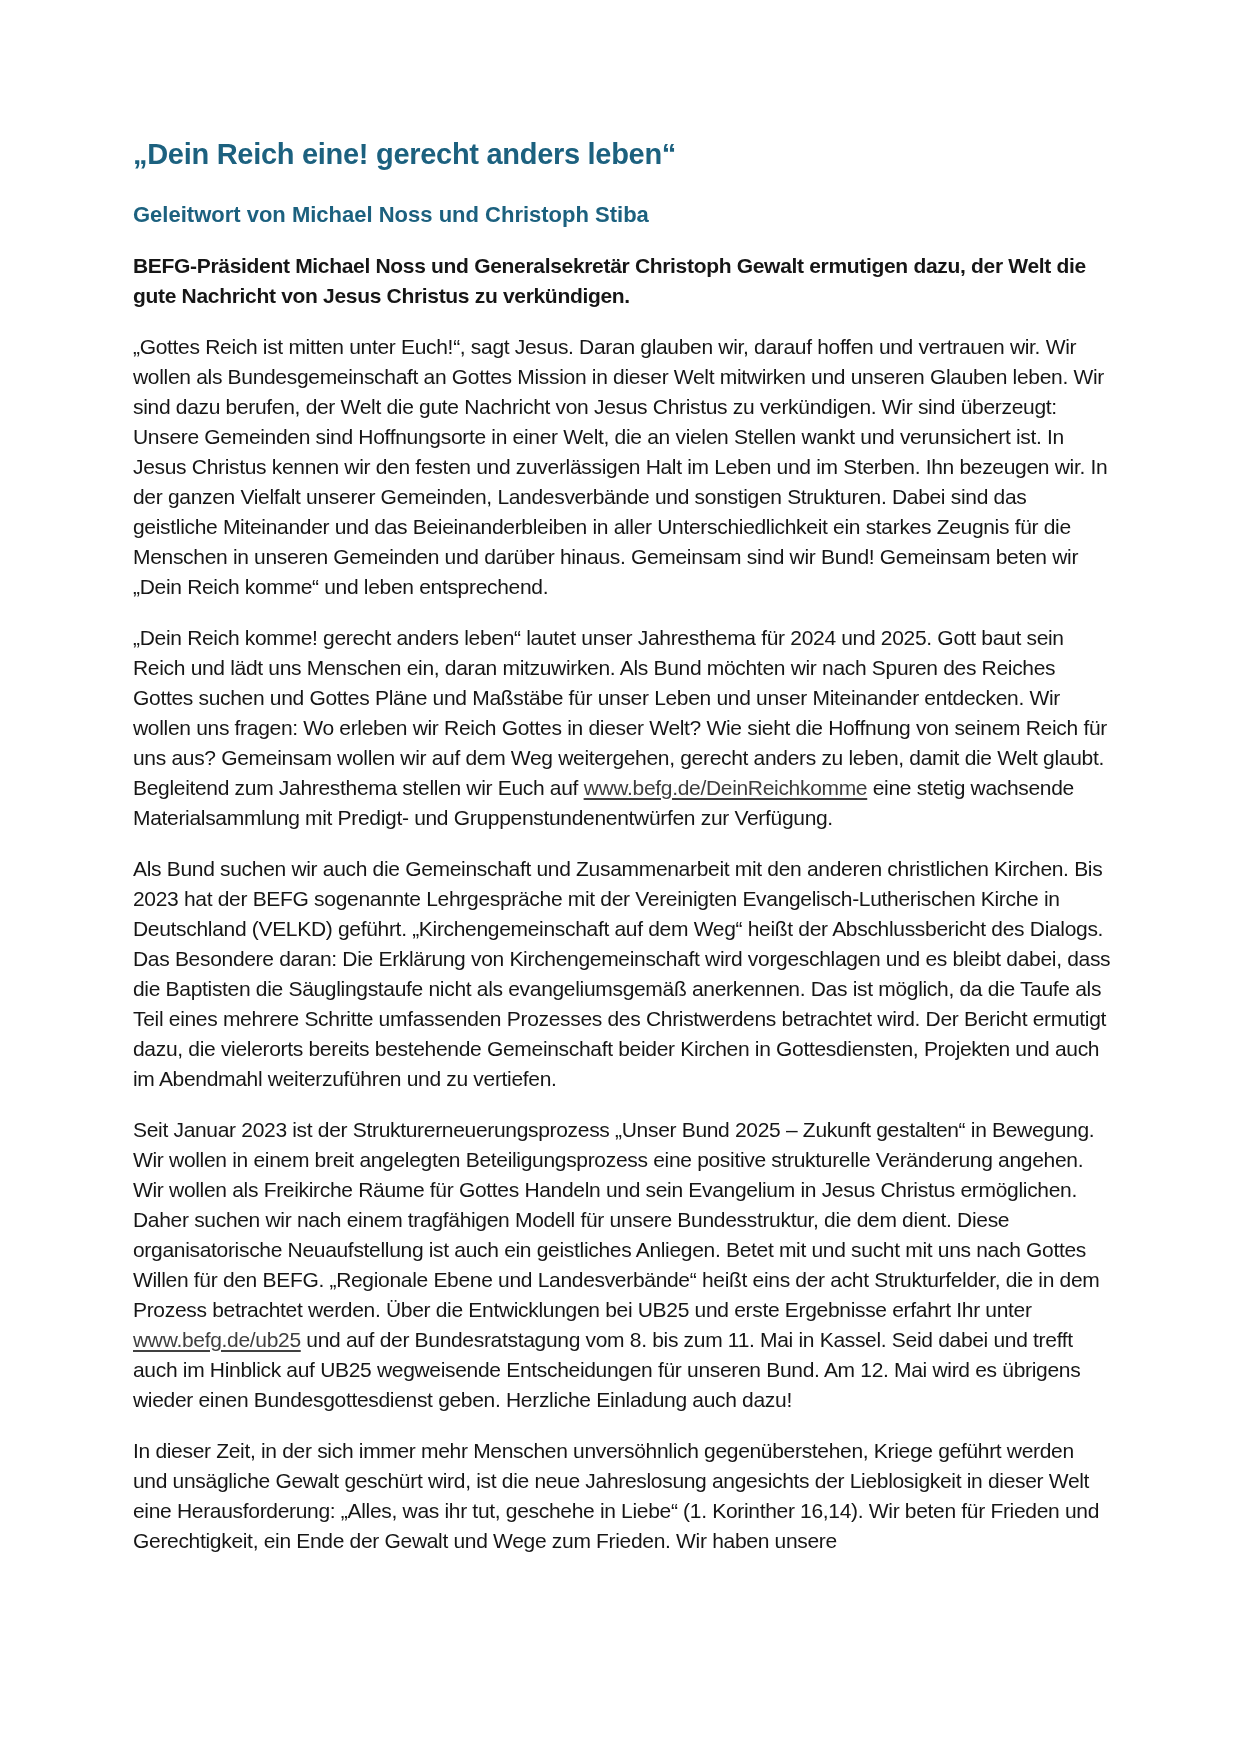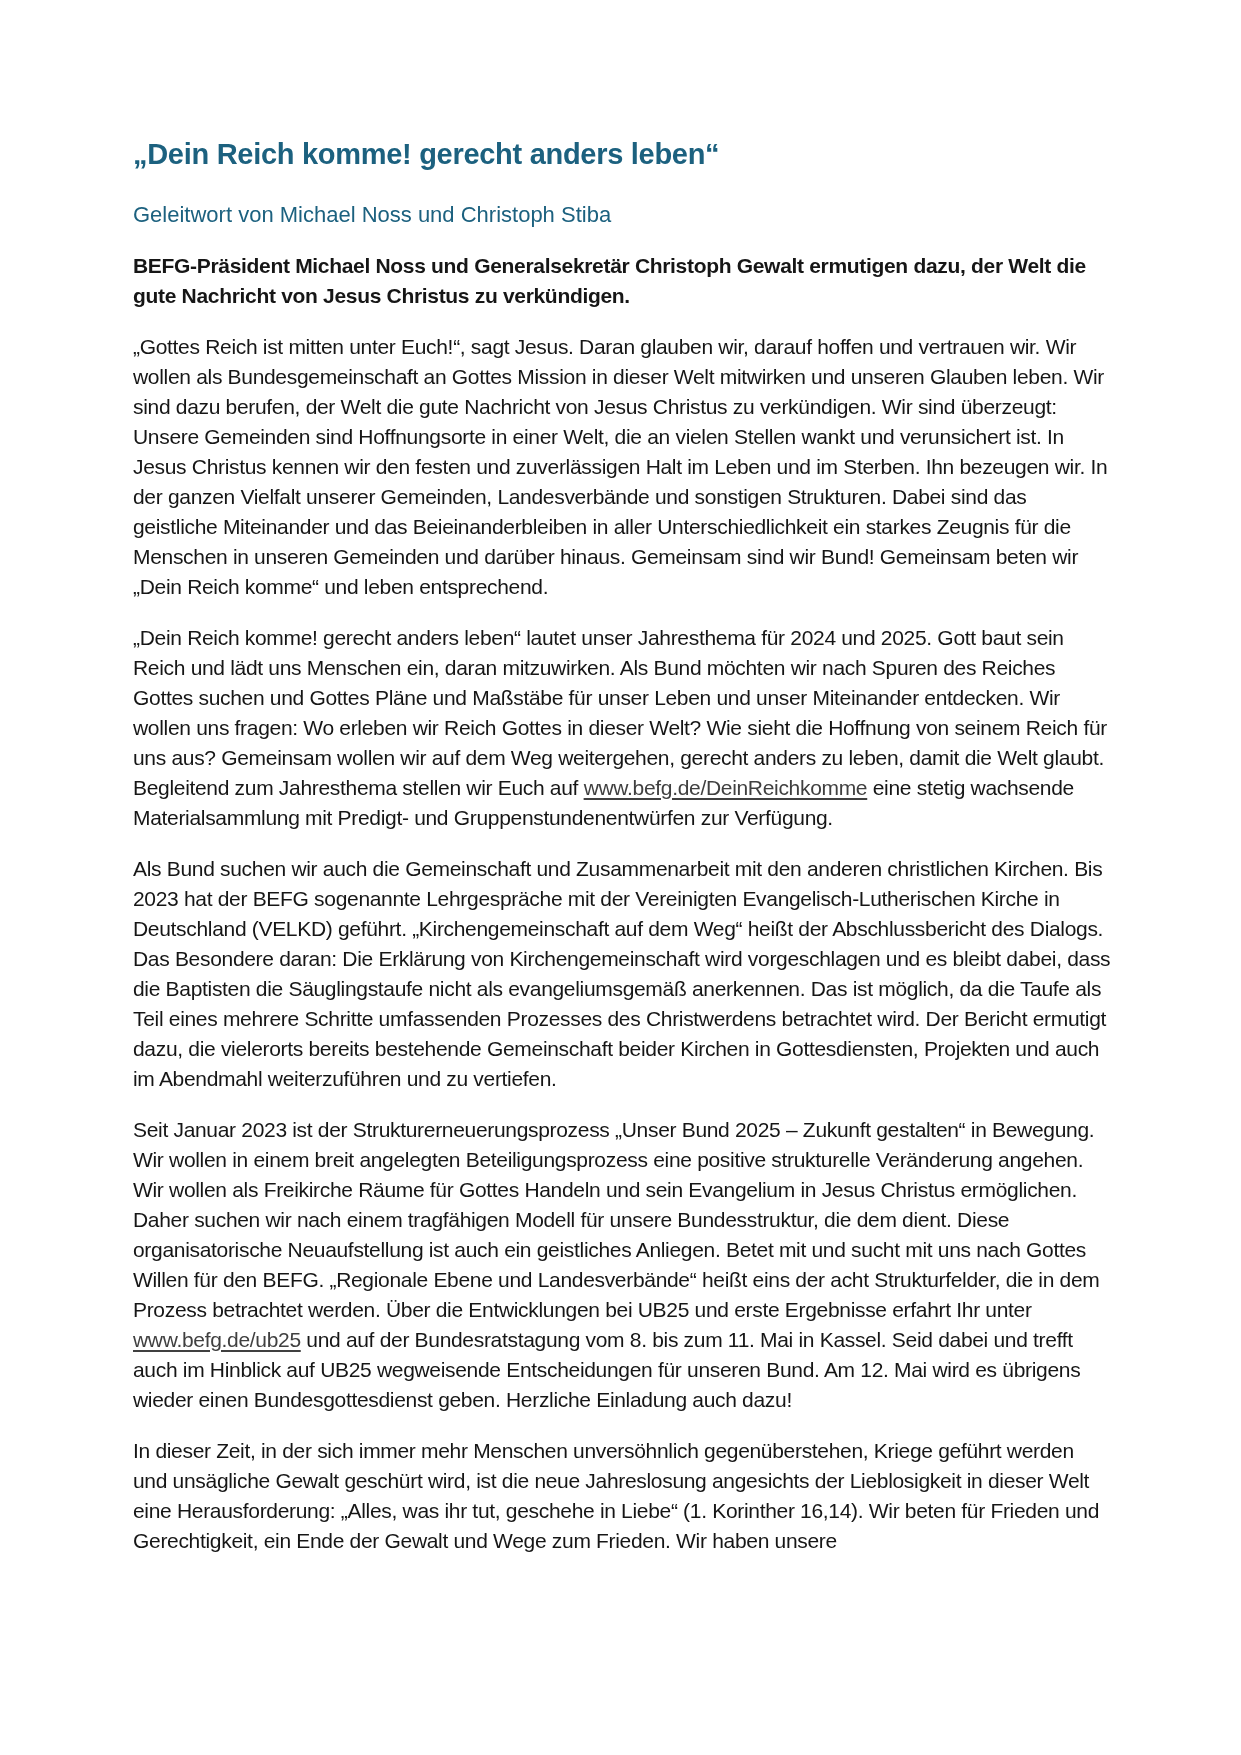--- a/index.html
+++ b/index.html
@@ -18,21 +18,21 @@
     color: #1c617f;
     font-size: 29px;
     font-weight: 700;
     letter-spacing: -0.01em;
     margin: 0 0 31px 0;
     line-height: 1.15;
   }
   .subtitle {
     color: #1c617f;
     font-size: 22px;
-    font-weight: 400;
+    font-weight: 700;
     margin: 0 0 22px 0;
     line-height: 1.2;
   }
   p.lead, p.body {
     font-size: 21px;
     line-height: 30px;
     letter-spacing: -0.015em;
     margin: 0 0 21px 0;
     text-align: left;
   }
@@ -41,21 +41,21 @@
     color: #404040;
     text-decoration: underline;
     text-underline-offset: 3px;
   }
 </style>
 </head>
 <body>
 
 <div class="page">
 
-  <h1 class="title">„Dein Reich komme! gerecht anders leben“</h1>
+  <h1 class="title">„Dein Reich eine! gerecht anders leben“</h1>
 
   <h2 class="subtitle">Geleitwort von Michael Noss und Christoph Stiba</h2>
 
   <p class="lead">BEFG-Präsident Michael Noss und Generalsekretär Christoph Gewalt ermutigen dazu, der Welt die gute Nachricht von Jesus Christus zu verkündigen.</p>
 
   <p class="body">
     <span>„Gottes Reich ist mitten unter Euch!“, sagt Jesus. Daran glauben wir, darauf hoffen und vertrauen wir. Wir wollen als Bundesgemeinschaft an Gottes Mission in dieser Welt mitwirken und unseren Glauben leben. Wir sind dazu berufen, der Welt die gute Nachricht von Jesus Christus zu verkündigen. Wir sind überzeugt: Unsere Gemeinden sind Hoffnungsorte in einer Welt, die an vielen Stellen wankt und verunsichert ist. In Jesus Christus kennen wir den festen und zuverlässigen Halt im Leben und im Sterben. Ihn bezeugen wir. In der ganzen Vielfalt unserer Gemeinden, Landesverbände und sonstigen Strukturen. Dabei sind das geistliche Miteinander und das Beieinanderbleiben in aller Unterschiedlichkeit ein starkes Zeugnis für die Menschen in unseren Gemeinden und darüber hinaus. Gemeinsam sind wir Bund! Gemeinsam beten wir „Dein Reich komme“ und leben entsprechend.</span>
   </p>
 
   <p class="body">

